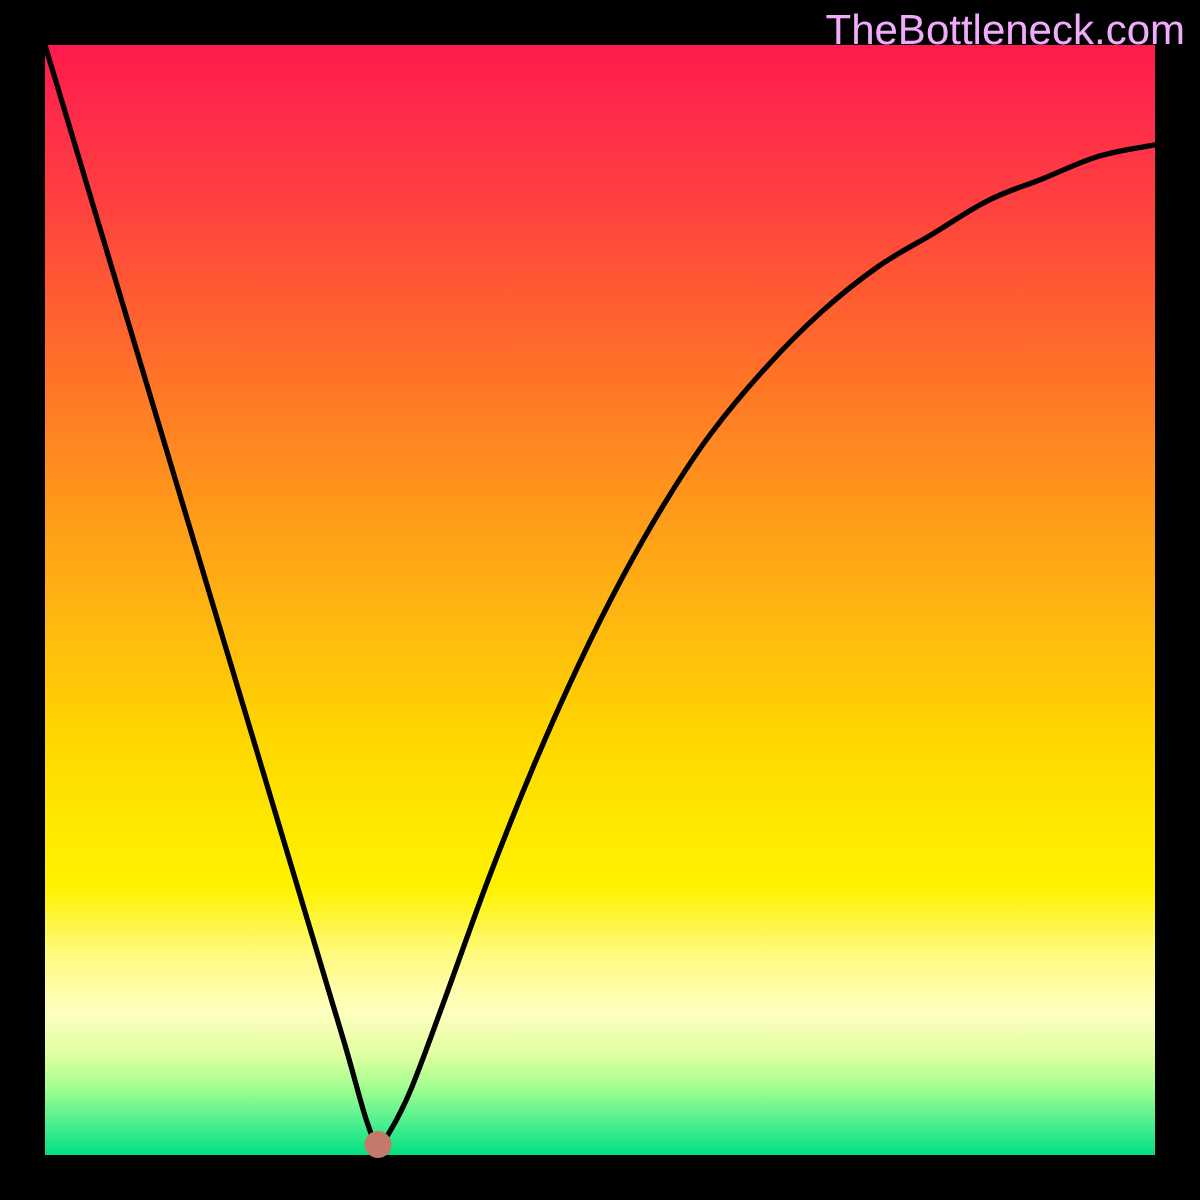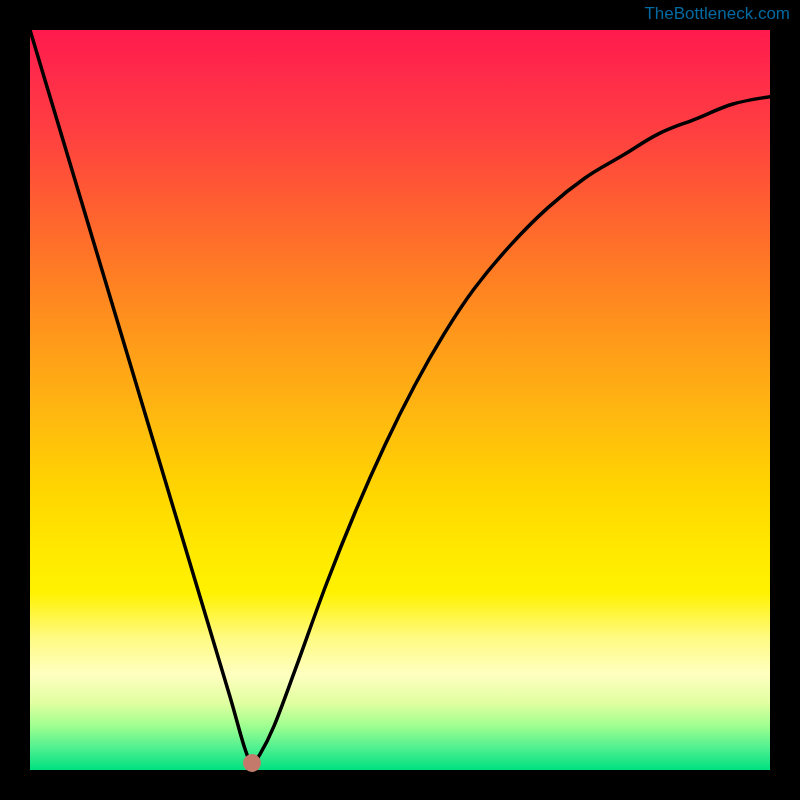--- a/index.html
+++ b/index.html
@@ -8,22 +8,22 @@
     height: 800px;
     background: #000;
     position: relative;
     font-family: Arial, sans-serif;
     overflow: hidden;
   }
   .attribution {
     position: absolute;
     top: 4px;
     right: 10px;
-    color: #0369a1;
-    font-size: 17px;
+    color: #f0abfc;
+    font-size: 28px;
     font-weight: normal;
     z-index: 10;
   }
   .plot-area {
     position: absolute;
     top: 30px;
     left: 30px;
     width: 740px;
     height: 740px;
     background: linear-gradient(to bottom,

